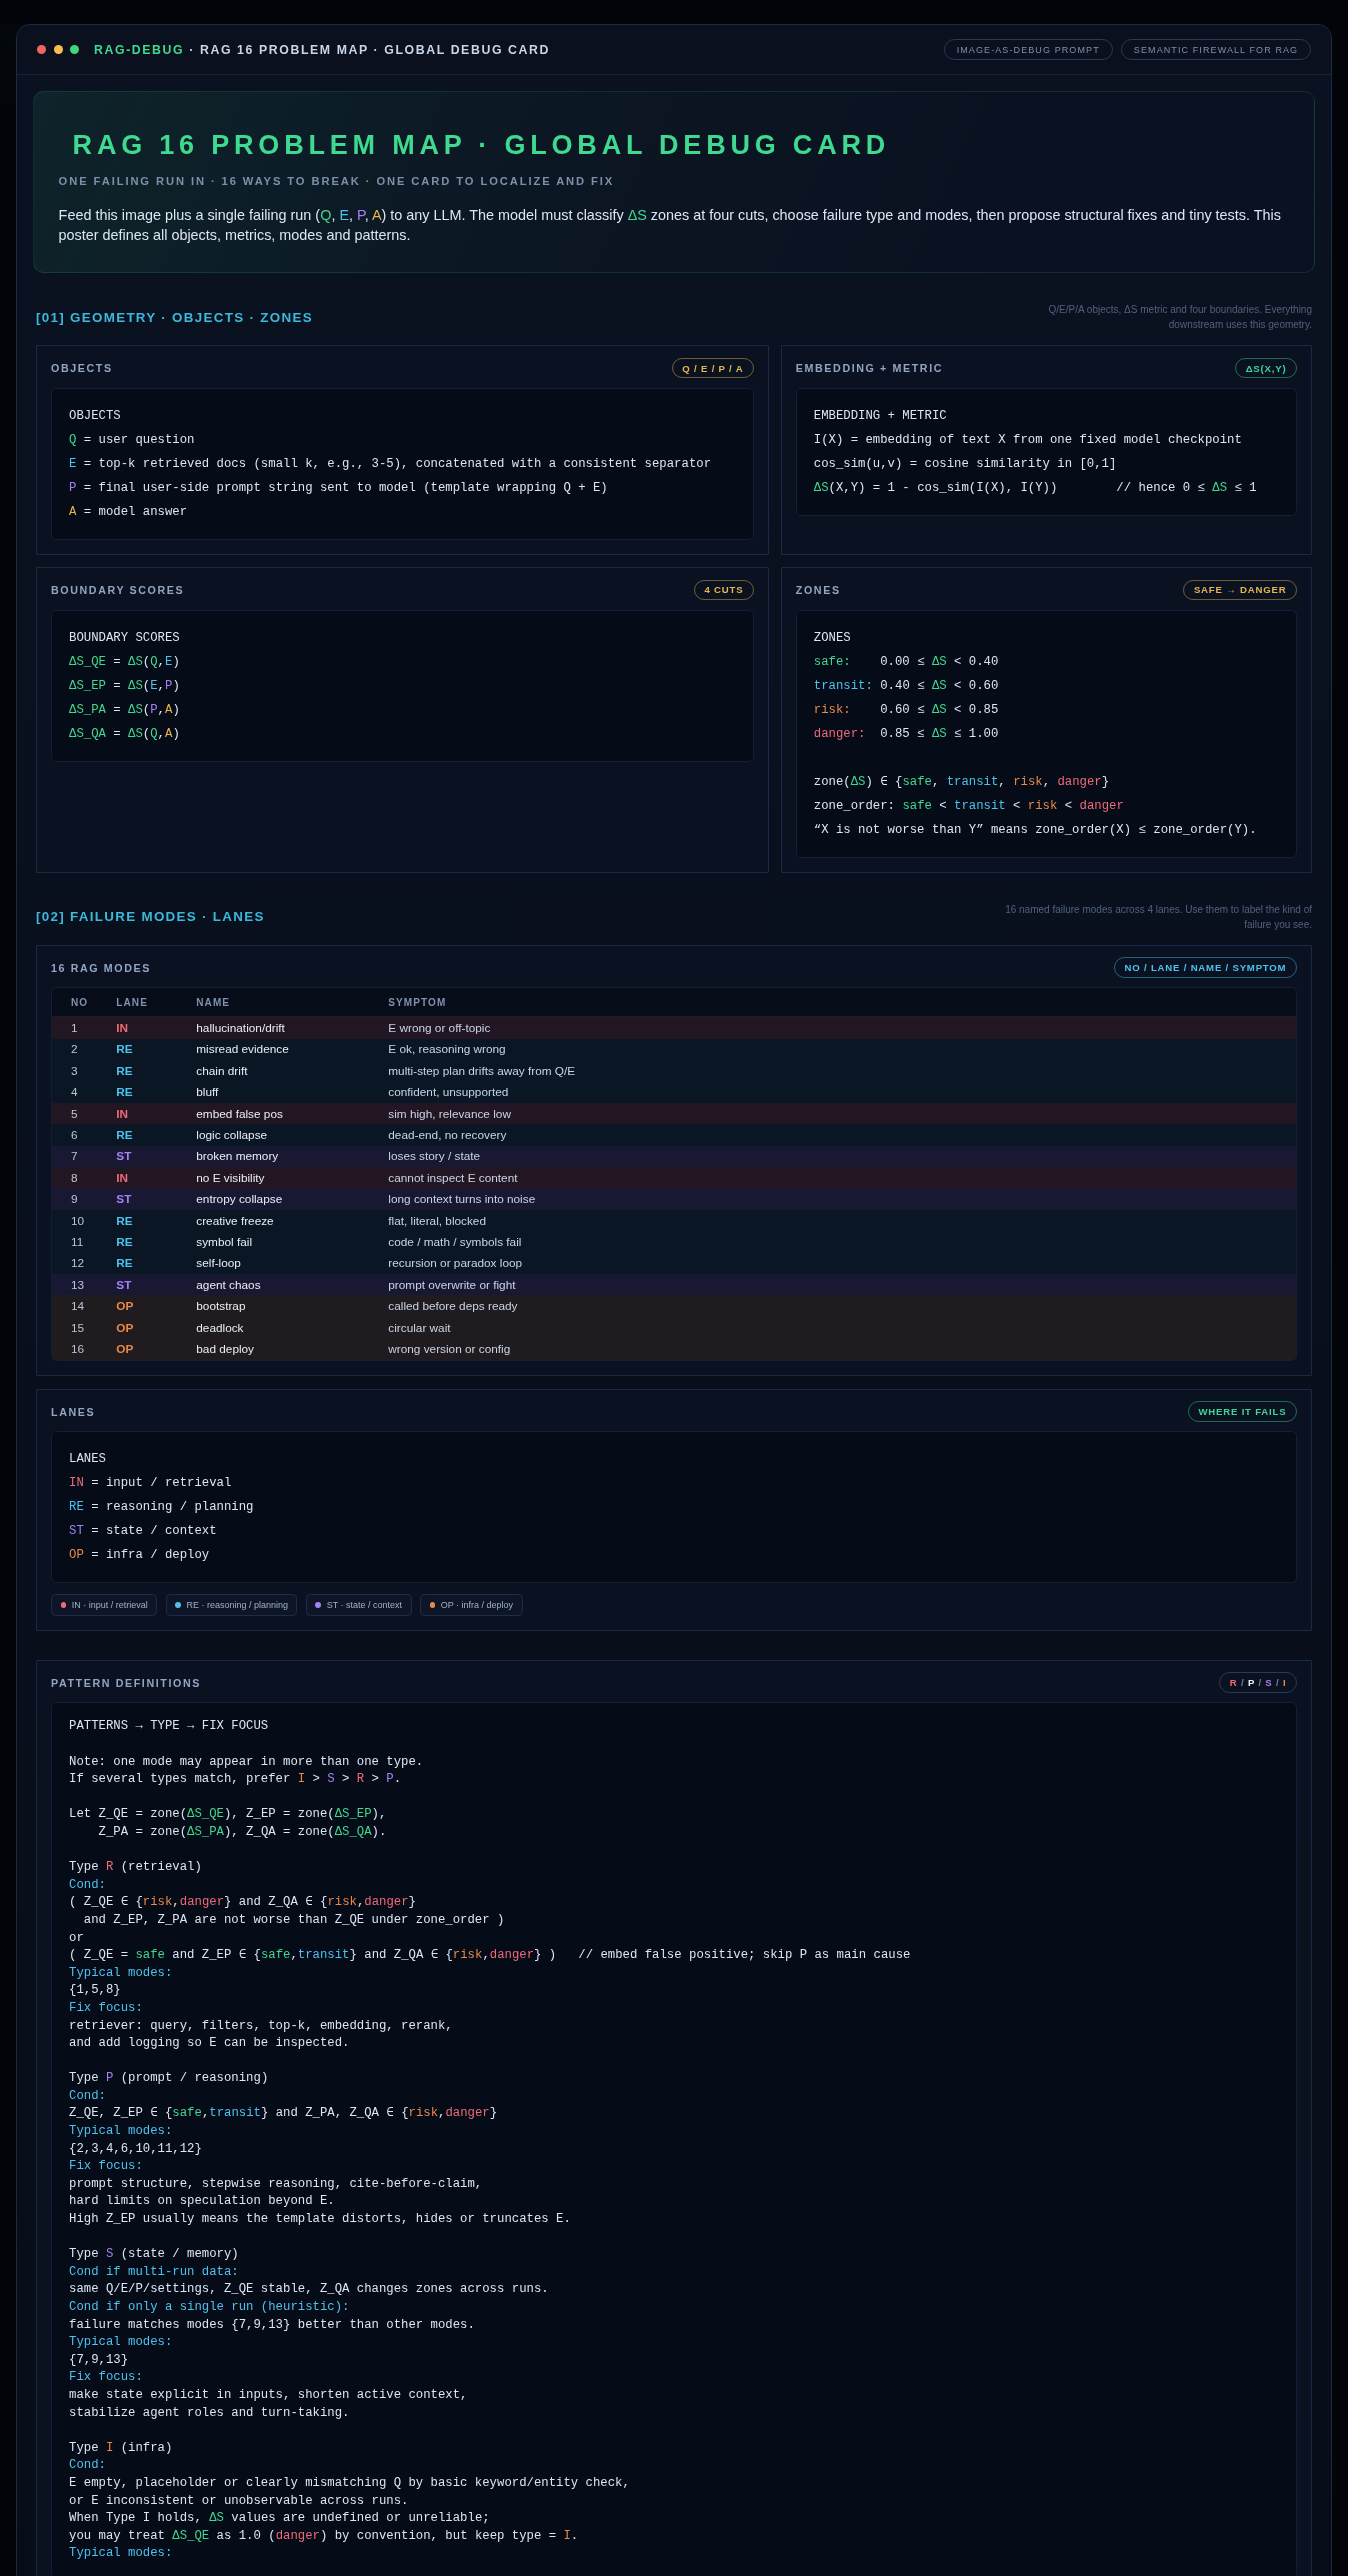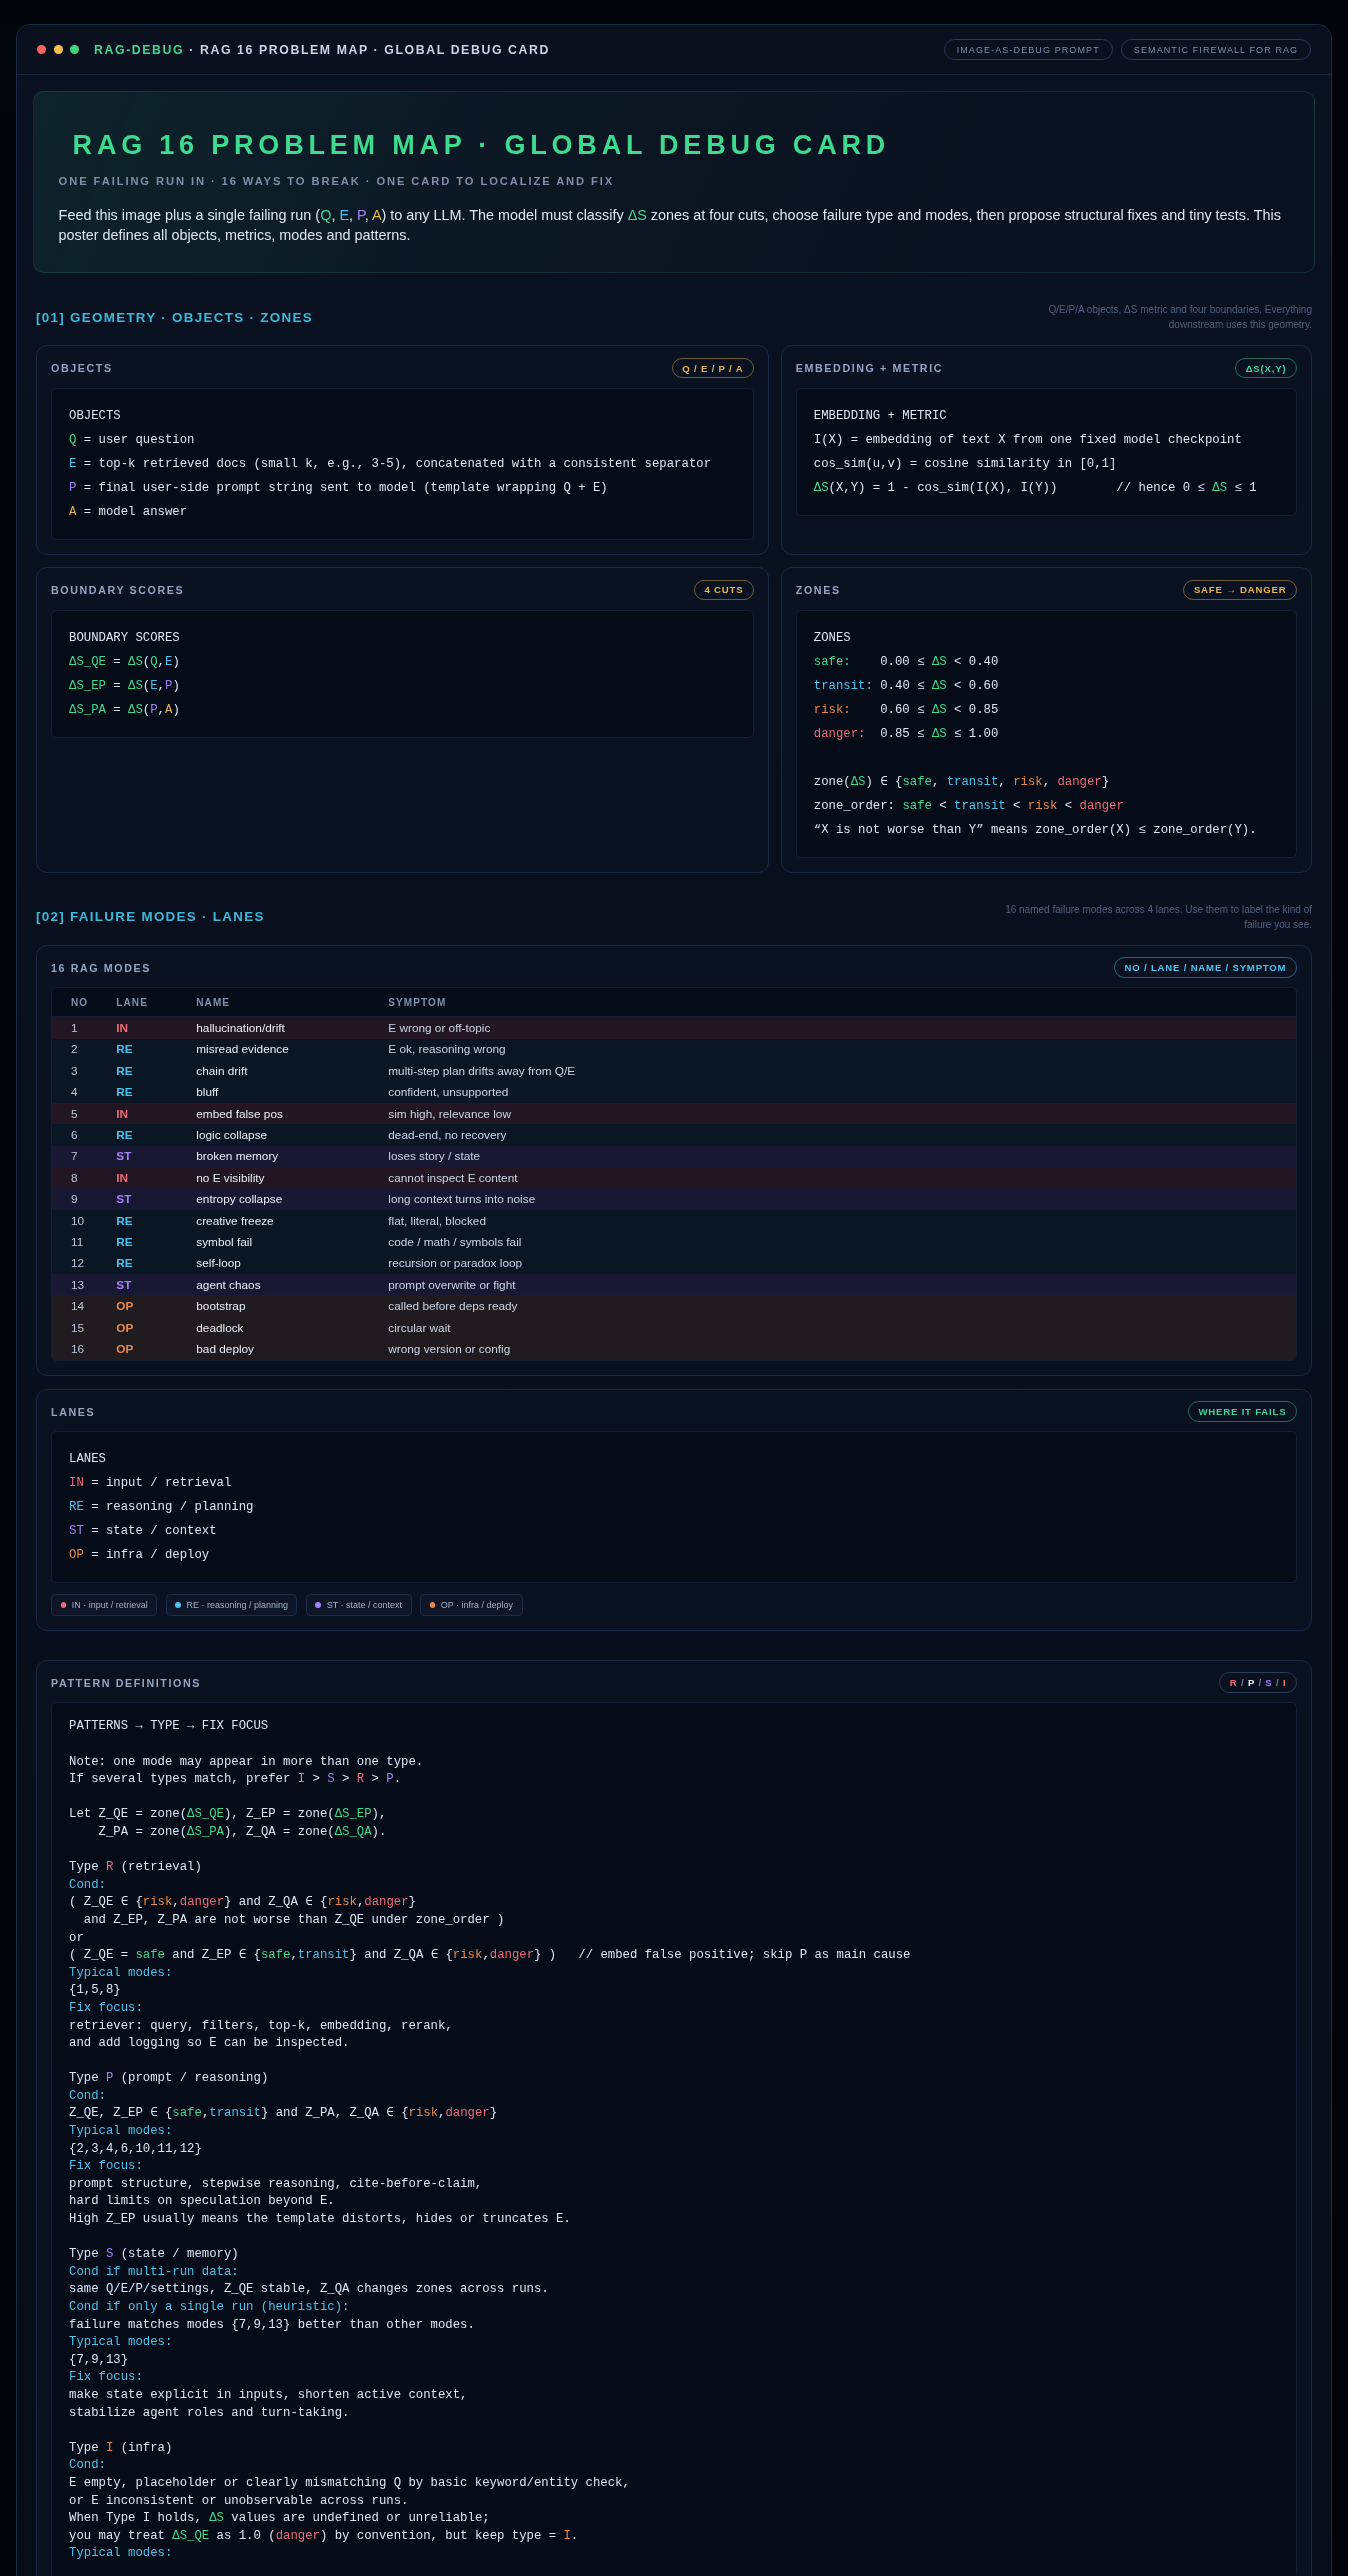--- a/index.html
+++ b/index.html
@@ -24,21 +24,21 @@
     padding:23.5px 24.6px 26px;}
   .hero h1{margin:14px;font-size:27px;font-weight:700;letter-spacing:4.8px;color:#3fd98f;}
   .hero .subtitle{margin-top:9.6px;font-size:11.2px;letter-spacing:1.9px;color:#7d8fa9;font-weight:700;}
   .hero .intro{margin-top:18px;font-size:14.4px;line-height:1.45;color:#d7e1ef;max-width:1228px;}
   
   .section{margin:29px 19px 0;}
   .section-head{display:flex;justify-content:space-between;align-items:center;margin-bottom:13px;gap:21.4px;}
   .sec-title{font-size:13.4px;font-weight:700;letter-spacing:1.3px;color:#3cb9d8;white-space:nowrap;}
   .sec-note{font-size:10px;color:#51617e;text-align:right;max-width:320px;line-height:1.5;}
   .grid-2a{display:grid;grid-template-columns:1.38fr 1fr;gap:11.8px;}
-  .panel{background:rgba(11,19,34,0.85);border:0.5px solid #1b2a44;border-radius:11px;padding:11.8px 14px 14px;
+  .panel{background:rgba(11,19,34,0.85);border:0.5px solid #1b2a44;border-radius:1px;padding:11.8px 14px 14px;
     box-sizing:border-box;}
   .panel-head{display:flex;justify-content:space-between;align-items:center;margin-bottom:9.6px;gap:10.7px;}
   .panel-label{font-size:10.7px;letter-spacing:1.6px;color:#93a5c2;font-weight:700;}
   .badge{border:0.5px solid #2a3a58;border-radius:534px;padding:3.7px 9.6px;font-size:9.6px;letter-spacing:0.8px;
     font-weight:700;white-space:nowrap;}
   .badge-am{color:#e8b64c;border-color:rgba(232,182,76,0.45);}
   .badge-g{color:#3ed598;border-color:rgba(62,213,152,0.45);}
   .badge-cy{color:#4cc3ee;border-color:rgba(76,195,238,0.45);}
   .badge-multi{border-color:#2a3a58;}
   
@@ -134,20 +134,21 @@
         <div class="panel">
           <div class="panel-head">
             <span class="panel-label">BOUNDARY SCORES</span>
             <span class="badge badge-am">4 CUTS</span>
           </div>
           <div class="code code-loose">
               <div class="code-line"><span class="c-tx">BOUNDARY SCORES</span></div>
               <div class="code-line"><span class="c-g">ΔS_QE</span><span class="c-tx"> = </span><span class="c-g">ΔS</span><span class="c-tx">(</span><span class="c-g">Q</span><span class="c-tx">,</span><span class="c-cy">E</span><span class="c-tx">)</span></div>
               <div class="code-line"><span class="c-g">ΔS_EP</span><span class="c-tx"> = </span><span class="c-g">ΔS</span><span class="c-tx">(</span><span class="c-cy">E</span><span class="c-tx">,</span><span class="c-pu">P</span><span class="c-tx">)</span></div>
               <div class="code-line"><span class="c-g">ΔS_PA</span><span class="c-tx"> = </span><span class="c-g">ΔS</span><span class="c-tx">(</span><span class="c-pu">P</span><span class="c-tx">,</span><span class="c-am">A</span><span class="c-tx">)</span></div>
+              <div class="code-line"><span class="c-g">ΔS_QA</span><span class="c-tx"> = </span><span class="c-g">ΔS</span><span class="c-tx">(</span><span class="c-g">Q</span><span class="c-tx">,</span><span class="c-am">A</span><span class="c-tx">)</span></div>
             </div>
         </div>
         <div class="panel">
           <div class="panel-head">
             <span class="panel-label">ZONES</span>
             <span class="badge badge-am">SAFE → DANGER</span>
           </div>
           <div class="code code-loose">
               <div class="code-line"><span class="c-tx">ZONES</span></div>
               <div class="code-line"><span class="c-g">safe:</span><span class="c-tx">    0.00 ≤ </span><span class="c-g">ΔS</span><span class="c-tx"> &lt; 0.40</span></div>

